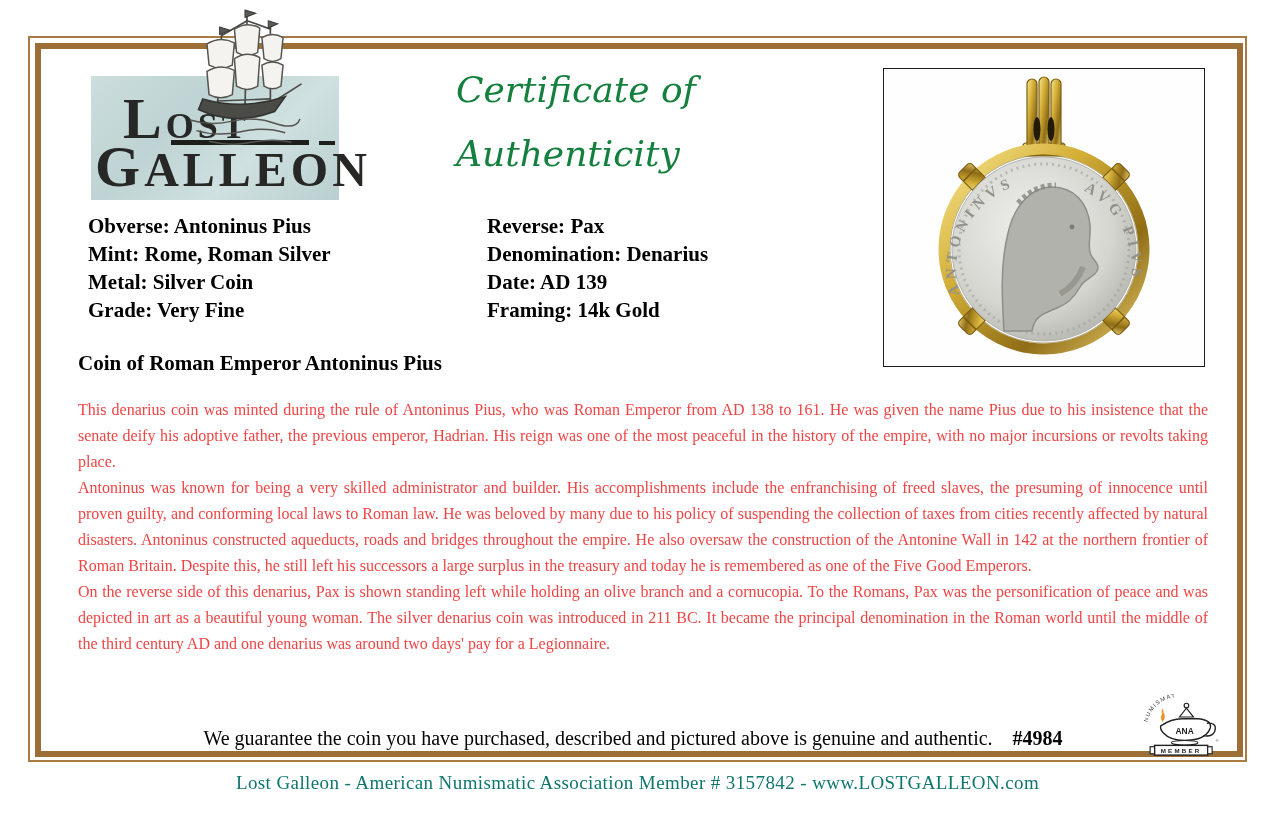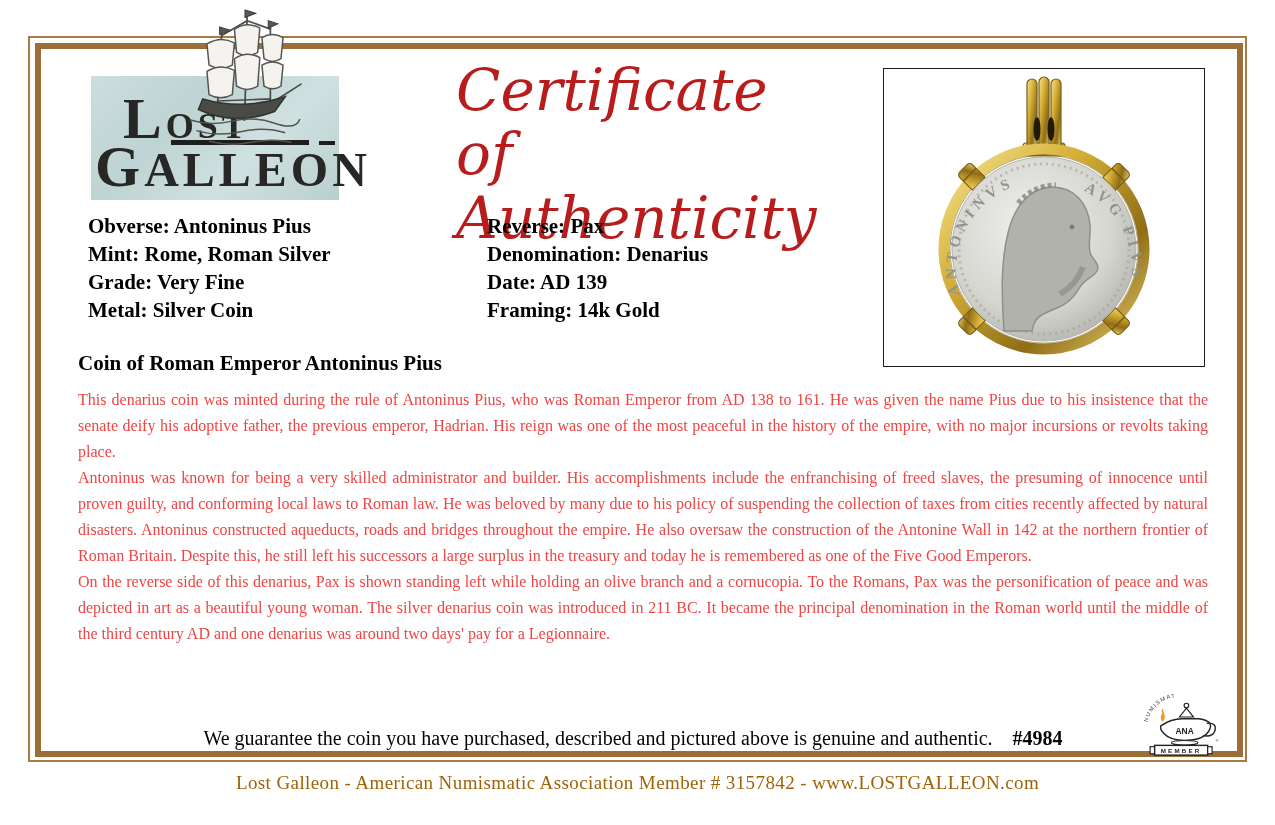--- a/index.html
+++ b/index.html
@@ -30,50 +30,50 @@
   .logo-word1::first-letter { font-size:58px; }
   .logo-word2 { left:4px; top:62px; font-size:48px; }
   .logo-word2::first-letter { font-size:58px; }
   .logo-rule  { position:absolute; left:80px; top:64px; width:138px; height:5px; background:#1e1e1c; }
   .logo-rule2 { position:absolute; left:228px; top:65px; width:16px; height:4px; background:#1e1e1c; }
   .ship { position:absolute; left:88px; top:-68px; width:132px; height:148px; }
   
   .title-block {
     position:absolute; left:456px; top:58px; width:340px;
     font-family:"DejaVu Serif", serif; font-style:italic;
-    font-size:58px; line-height:64px; color:#b91c1c;
+    font-size:36px; line-height:64px; color:#15803d;
   }
   
   .photo-box {
     position:absolute; left:883px; top:68px; width:320px; height:297px;
     border:1px solid #1c1c1c; background:#fefefe;
   }
   
   .details-col { position:absolute; top:212px; font-size:21px; font-weight:bold; line-height:28px; }
   .details-left  { left:88px; }
   .details-right { left:487px; }
   
   .body-block { position:absolute; left:78px; top:351px; width:1130px; }
-  .body-heading { font-size:21px; font-weight:bold; margin:0 0 11px 0; }
+  .body-heading { font-size:21px; font-weight:bold; margin:0 0 21px 0; }
   .body-paragraph {
     font-size:16px; line-height:26px; margin:0; text-align:justify;
     color:#ef4444;
   }
   
   .guarantee-line {
     position:absolute; left:35px; top:727px; width:1196px; text-align:center;
     font-size:20px; color:#050505;
   }
   .guarantee-number { font-weight:bold; margin-left:20px; }
   
   .ana-badge { position:absolute; left:1138px; top:694px; width:88px; height:62px; }
   
   .footer-line {
     position:absolute; left:0; top:772px; width:1275px; text-align:center;
-    font-size:19px; color:#a16207; letter-spacing:0.4px;
+    font-size:19px; color:#0f766e; letter-spacing:0.4px;
   }
 </style>
 </head>
 <body>
 
 <div class="border-outer"></div>
 <div class="border-inner"></div>
 
 <div class="logo-box">
   <div class="logo-line logo-word1">LOST</div>
@@ -194,26 +194,26 @@
 <div class="details-col details-left">
   <div>
     <span>Obverse: </span>
     <span>Antoninus Pius</span>
   </div>
   <div>
     <span>Mint: </span>
     <span>Rome, Roman Silver</span>
   </div>
   <div>
+    <span>Metal: </span>
+    <span>Silver Coin</span>
+  </div>
+  <div>
     <span>Grade: </span>
     <span>Very Fine</span>
-  </div>
-  <div>
-    <span>Metal: </span>
-    <span>Silver Coin</span>
   </div>
 </div>
 
 <div class="details-col details-right">
   <div>
     <span>Reverse: </span>
     <span>Pax</span>
   </div>
   <div>
     <span>Denomination: </span>

